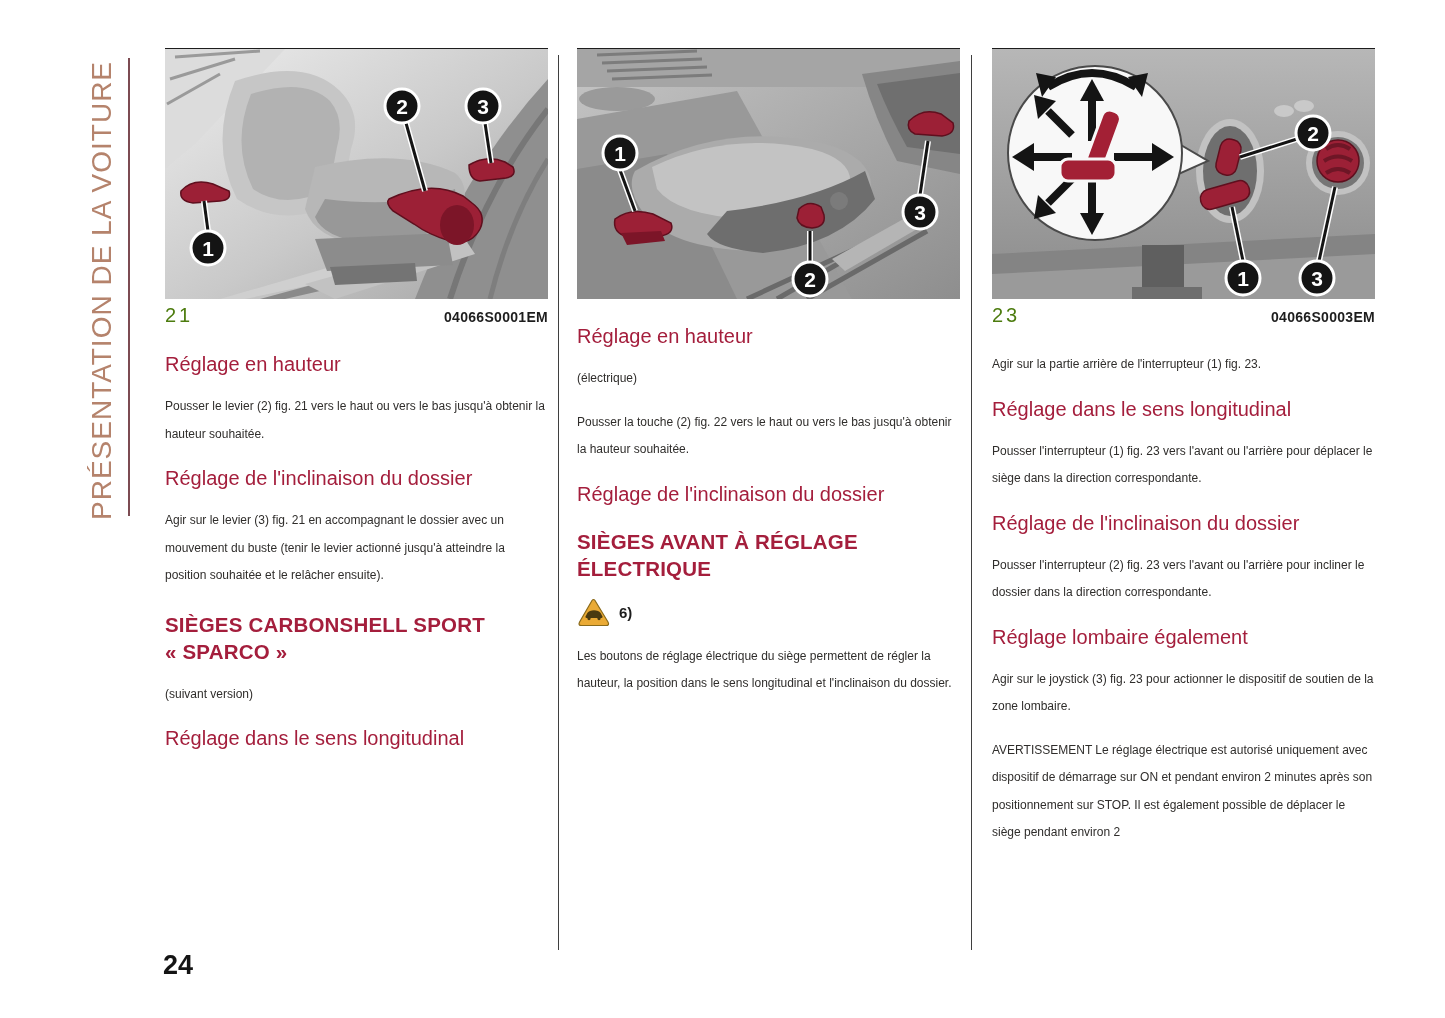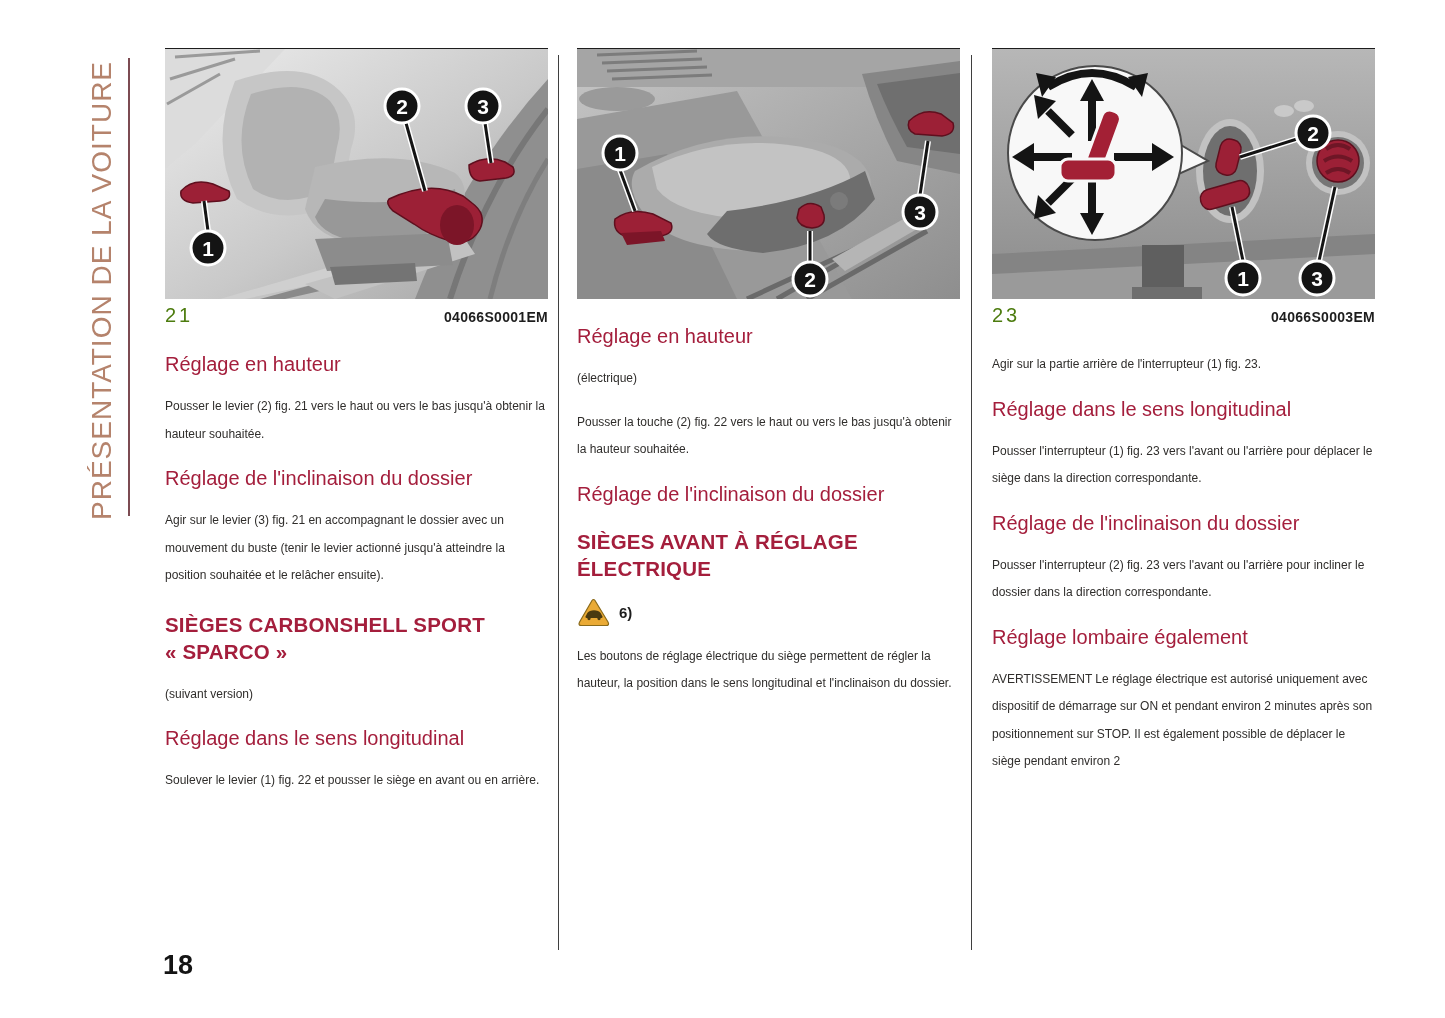--- a/index.html
+++ b/index.html
@@ -105,21 +105,20 @@
     </div>
     <div class="sections">
       <div class="h3">Réglage en hauteur</div>
       <p class="p">Pousser le levier (2) fig. 21 vers le haut ou vers le bas jusqu'à obtenir la hauteur souhaitée.</p>
       <div class="h3">Réglage de l'inclinaison du dossier</div>
       <p class="p">Agir sur le levier (3) fig. 21 en accompagnant le dossier avec un mouvement du buste (tenir le levier actionné jusqu'à atteindre la position souhaitée et le relâcher ensuite).</p>
       <div class="h2">SIÈGES CARBONSHELL SPORT
 « SPARCO »</div>
       <p class="p sub">(suivant version)</p>
       <div class="h3">Réglage dans le sens longitudinal</div>
-      <p class="p">Soulever le levier (1) fig. 22 et pousser le siège en avant ou en arrière.</p>
     </div>
   </div>
 
   <div class="col col2">
     <svg class="fig-img" viewBox="0 0 383 250">
       <defs>
         <linearGradient id="g2" x1="0" y1="0" x2="1" y2="1">
           <stop offset="0" stop-color="#c6c6c6"></stop>
             <stop offset="1" stop-color="#8e8e8e"></stop>
         </linearGradient>
@@ -272,18 +271,19 @@
       <span class="fig-num">23</span>
       <span class="fig-code">04066S0003EM</span>
     </div>
     <div class="sections">
       <p class="p">Agir sur la partie arrière de l'interrupteur (1) fig. 23.</p>
       <div class="h3">Réglage dans le sens longitudinal</div>
       <p class="p">Pousser l'interrupteur (1) fig. 23 vers l'avant ou l'arrière pour déplacer le siège dans la direction correspondante.</p>
       <div class="h3">Réglage de l'inclinaison du dossier</div>
       <p class="p">Pousser l'interrupteur (2) fig. 23 vers l'avant ou l'arrière pour incliner le dossier dans la direction correspondante.</p>
       <div class="h3">Réglage lombaire également</div>
+      <p class="p">Agir sur le joystick (3) fig. 23 pour actionner le dispositif de soutien de la zone lombaire.</p>
       <p class="p">AVERTISSEMENT Le réglage électrique est autorisé uniquement avec dispositif de démarrage sur ON et pendant environ 2 minutes après son positionnement sur STOP. Il est également possible de déplacer le siège pendant environ 2</p>
     </div>
   </div>
 
-  <div class="page-num">18</div>
+  <div class="page-num">24</div>
 </div>
 
 </body></html>

